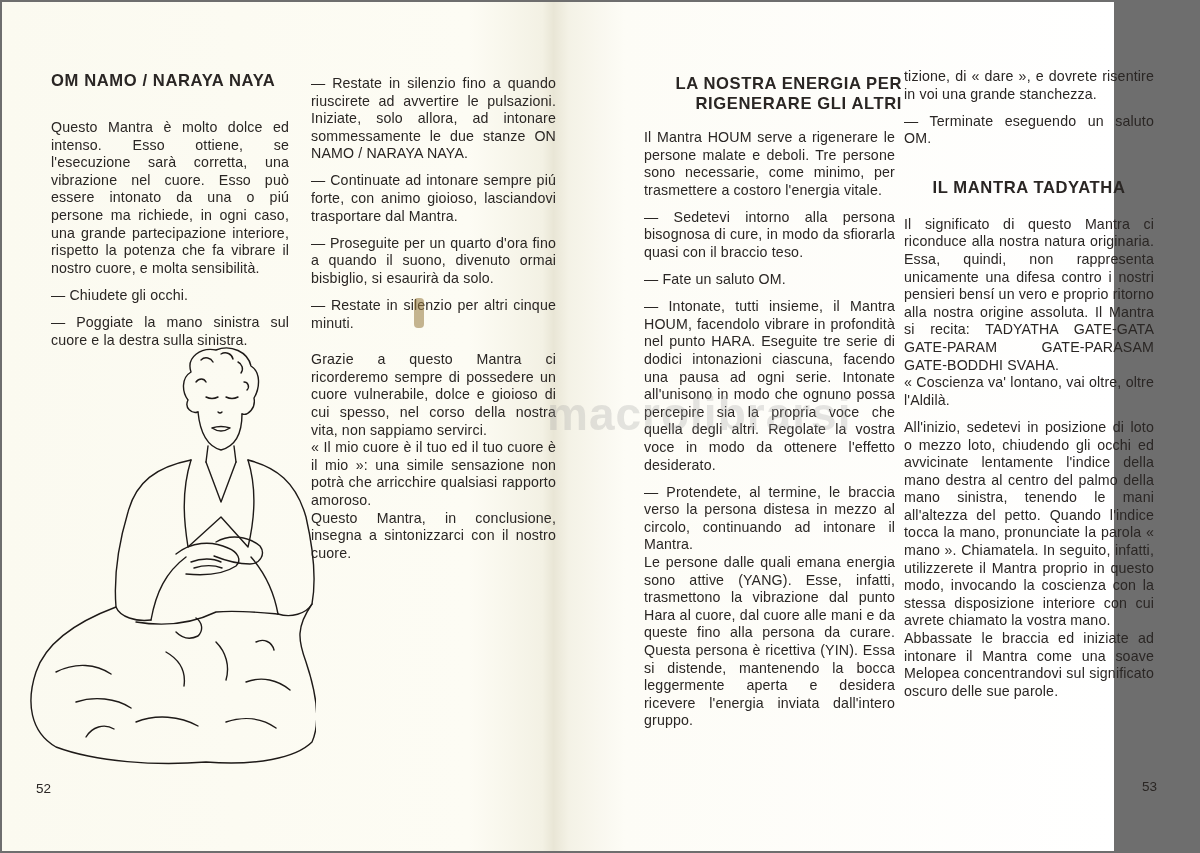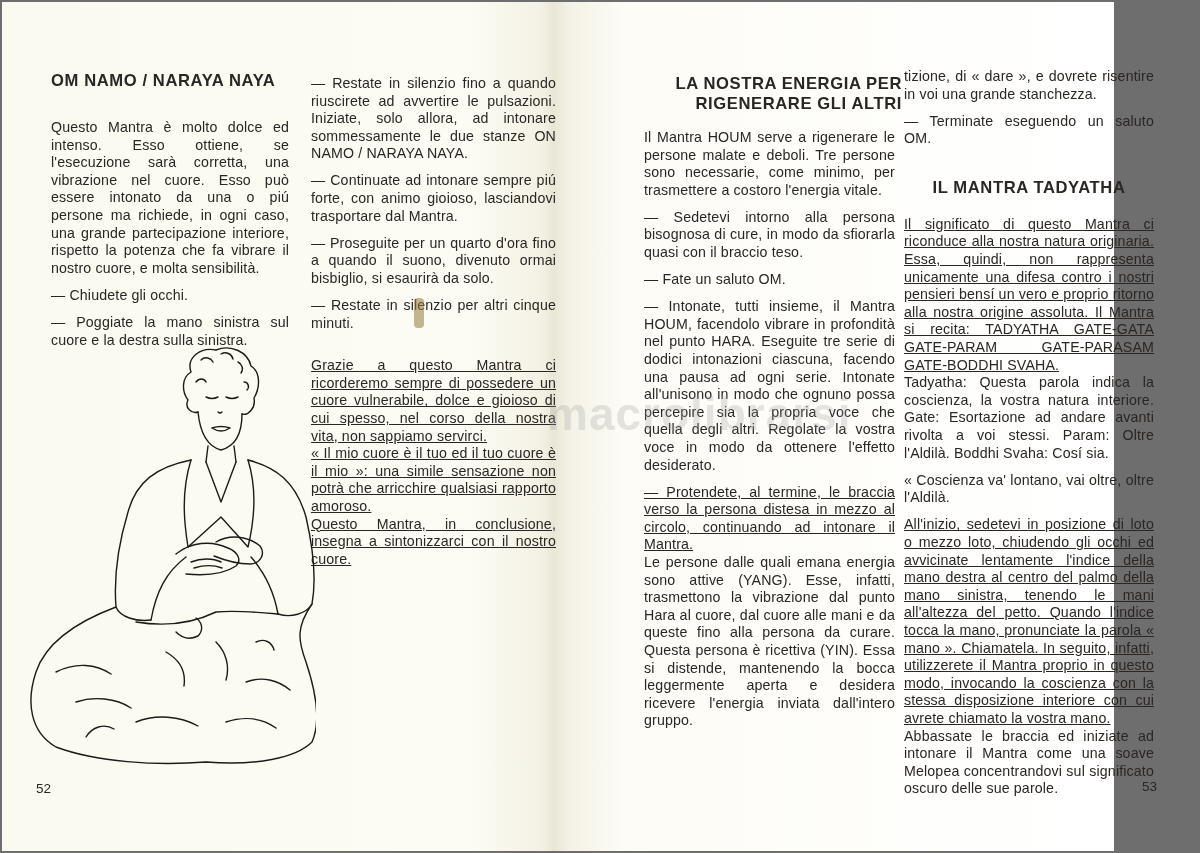--- a/index.html
+++ b/index.html
@@ -11,21 +11,21 @@
   }
   .spread {
     position: absolute; left: 2px; top: 2px; width: 1112px; height: 849px;
     background: linear-gradient(90deg, #fbfaf0 0%, #fdfcf4 42%, #f3f1e4 48.6%, #e9e6d6 49.6%, #f4f2e6 51%, #fdfcf6 56%, #ffffff 100%);
   }
   .page { position: absolute; top: 0; height: 100%; }
   .page-left { left: 0; width: 598px; }
   .page-right { left: 598px; width: 598px; }
   .col { position: absolute; font-size: 14.2px; line-height: 17.6px; text-align: justify; letter-spacing: 0.15px; }
   .col p { margin: 0 0 9.5px 0; }
-  .col p.tight { margin-bottom: 0; text-decoration: underline; }
+  .col p.tight { margin-bottom: 0; }
   .heading {
     font-weight: bold; font-size: 16.6px; letter-spacing: 0.6px; line-height: 20px;
     margin: 0; color: #2a2624;
   }
   .h-left { position: absolute; left: 49px; top: 69px; width: 255px; }
   .col-l1 { left: 49px; top: 117px; width: 238px; }
   .col-l2 { left: 309px; top: 73px; width: 245px; }
   .h-mid { position: absolute; left: 20px; top: 72px; width: 282px; text-align: right; }
   .col-r1 { left: 44px; top: 127px; width: 251px; }
   .col-r2 { left: 304px; top: 66px; width: 250px; }
@@ -51,21 +51,21 @@
     <div class="col col-l1">
       <p>Questo Mantra è molto dolce ed intenso. Esso ottiene, se l'esecuzione sarà corretta, una vibrazione nel cuore. Esso può essere intonato da una o piú persone ma richiede, in ogni caso, una grande partecipazione interiore, rispetto la potenza che fa vibrare il nostro cuore, e molta sensibilità.</p>
       <p>— Chiudete gli occhi.</p>
       <p>— Poggiate la mano sinistra sul cuore e la destra sulla sinistra.</p>
     </div>
 
     <div class="col col-l2">
       <p>— Restate in silenzio fino a quando riuscirete ad avvertire le pulsazioni. Iniziate, solo allora, ad intonare sommessamente le due stanze ON NAMO / NARAYA NAYA.</p>
       <p>— Continuate ad intonare sempre piú forte, con animo gioioso, lasciandovi trasportare dal Mantra.</p>
       <p>— Proseguite per un quarto d'ora fino a quando il suono, divenuto ormai bisbiglio, si esaurirà da solo.</p>
-      <p style="margin-bottom:25px">— Restate in silenzio per altri cinque minuti.</p>
+      <p style="margin-bottom:19px">— Restate in silenzio per altri cinque minuti.</p>
       <p class="tight">Grazie a questo Mantra ci ricorderemo sempre di possedere un cuore vulnerabile, dolce e gioioso di cui spesso, nel corso della nostra vita, non sappiamo servirci.</p>
       <p class="tight">« Il mio cuore è il tuo ed il tuo cuore è il mio »: una simile sensazione non potrà che arricchire qualsiasi rapporto amoroso.</p>
       <p class="tight">Questo Mantra, in conclusione, insegna a sintonizzarci con il nostro cuore.</p>
     </div>
 
     <div class="stain"></div>
 
     <svg class="figure" viewBox="0 0 300 430" fill="none" stroke="#1e1a18" stroke-width="1.4" stroke-linecap="round" stroke-linejoin="round">
 
       <path d="M175 30 C170 15 185 5 200 8 C215 2 232 10 235 24 C245 30 244 46 238 56 C240 66 232 74 226 72 M175 30 C165 36 166 50 172 58 C168 66 176 72 182 70"></path>
@@ -108,21 +108,20 @@
       <p>— Intonate, tutti insieme, il Mantra HOUM, facendolo vibrare in profondità nel punto HARA. Eseguite tre serie di dodici intonazioni ciascuna, facendo una pausa ad ogni serie. Intonate all'unisono in modo che ognuno possa percepire sia la propria voce che quella degli altri. Regolate la vostra voce in modo da ottenere l'effetto desiderato.</p>
       <p class="tight">— Protendete, al termine, le braccia verso la persona distesa in mezzo al circolo, continuando ad intonare il Mantra.</p>
       <p>Le persone dalle quali emana energia sono attive (YANG). Esse, infatti, trasmettono la vibrazione dal punto Hara al cuore, dal cuore alle mani e da queste fino alla persona da curare. Questa persona è ricettiva (YIN). Essa si distende, mantenendo la bocca leggermente aperta e desidera ricevere l'energia inviata dall'intero gruppo.</p>
     </div>
 
     <div class="col col-r2">
       <p>tizione, di « dare », e dovrete risentire in voi una grande stanchezza.</p>
       <p>— Terminate eseguendo un saluto OM.</p>
       <h2 class="heading h-r2">IL MANTRA TADYATHA</h2>
       <p class="tight">Il significato di questo Mantra ci riconduce alla nostra natura originaria. Essa, quindi, non rappresenta unicamente una difesa contro i nostri pensieri bensí un vero e proprio ritorno alla nostra origine assoluta. Il Mantra si recita: TADYATHA GATE-GATA GATE-PARAM GATE-PARASAM GATE-BODDHI SVAHA.</p>
-      <p>Tadyatha: Questa parola indica la coscienza, la vostra natura interiore. Gate: Esortazione ad andare avanti rivolta a voi stessi. Param: Oltre l'Aldilà. Boddhi Svaha: Cosí sia.</p>
       <p>« Coscienza va' lontano, vai oltre, oltre l'Aldilà.</p>
       <p class="tight">All'inizio, sedetevi in posizione di loto o mezzo loto, chiudendo gli occhi ed avvicinate lentamente l'indice della mano destra al centro del palmo della mano sinistra, tenendo le mani all'altezza del petto. Quando l'indice tocca la mano, pronunciate la parola « mano ». Chiamatela. In seguito, infatti, utilizzerete il Mantra proprio in questo modo, invocando la coscienza con la stessa disposizione interiore con cui avrete chiamato la vostra mano.</p>
       <p>Abbassate le braccia ed iniziate ad intonare il Mantra come una soave Melopea concentrandovi sul significato oscuro delle sue parole.</p>
     </div>
 
     <div class="pagenum pn-right">53</div>
   </div>
 
   <div class="watermark">macrolibrarsi</div>
 </div>

